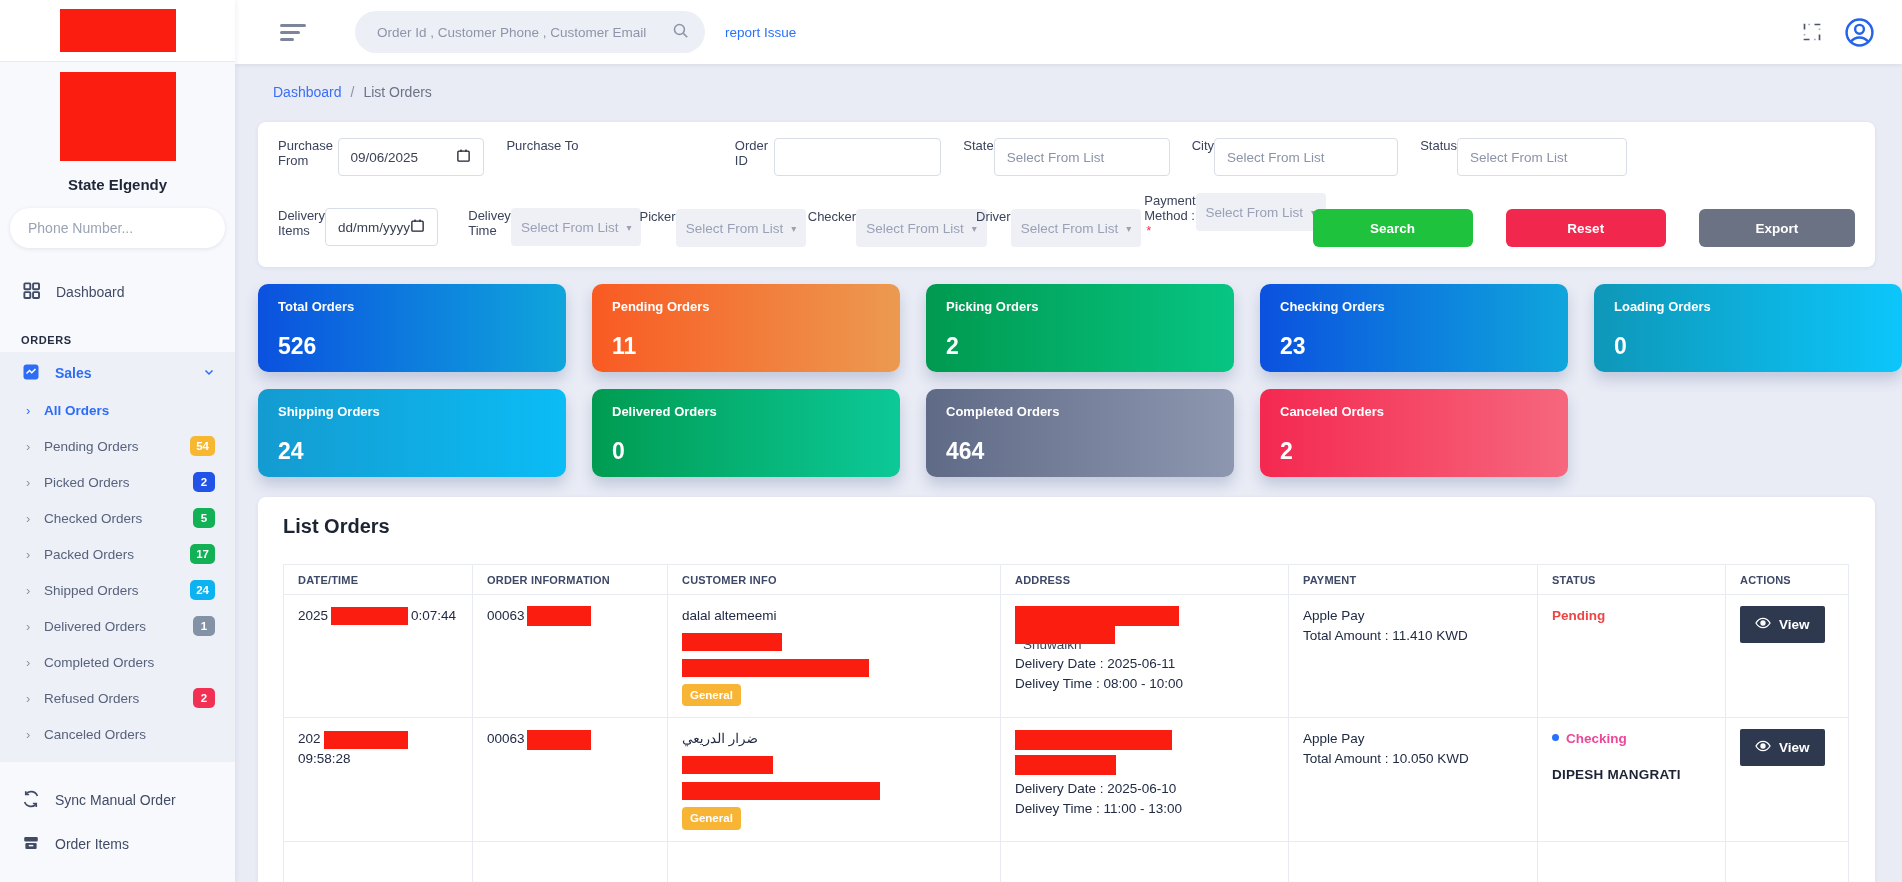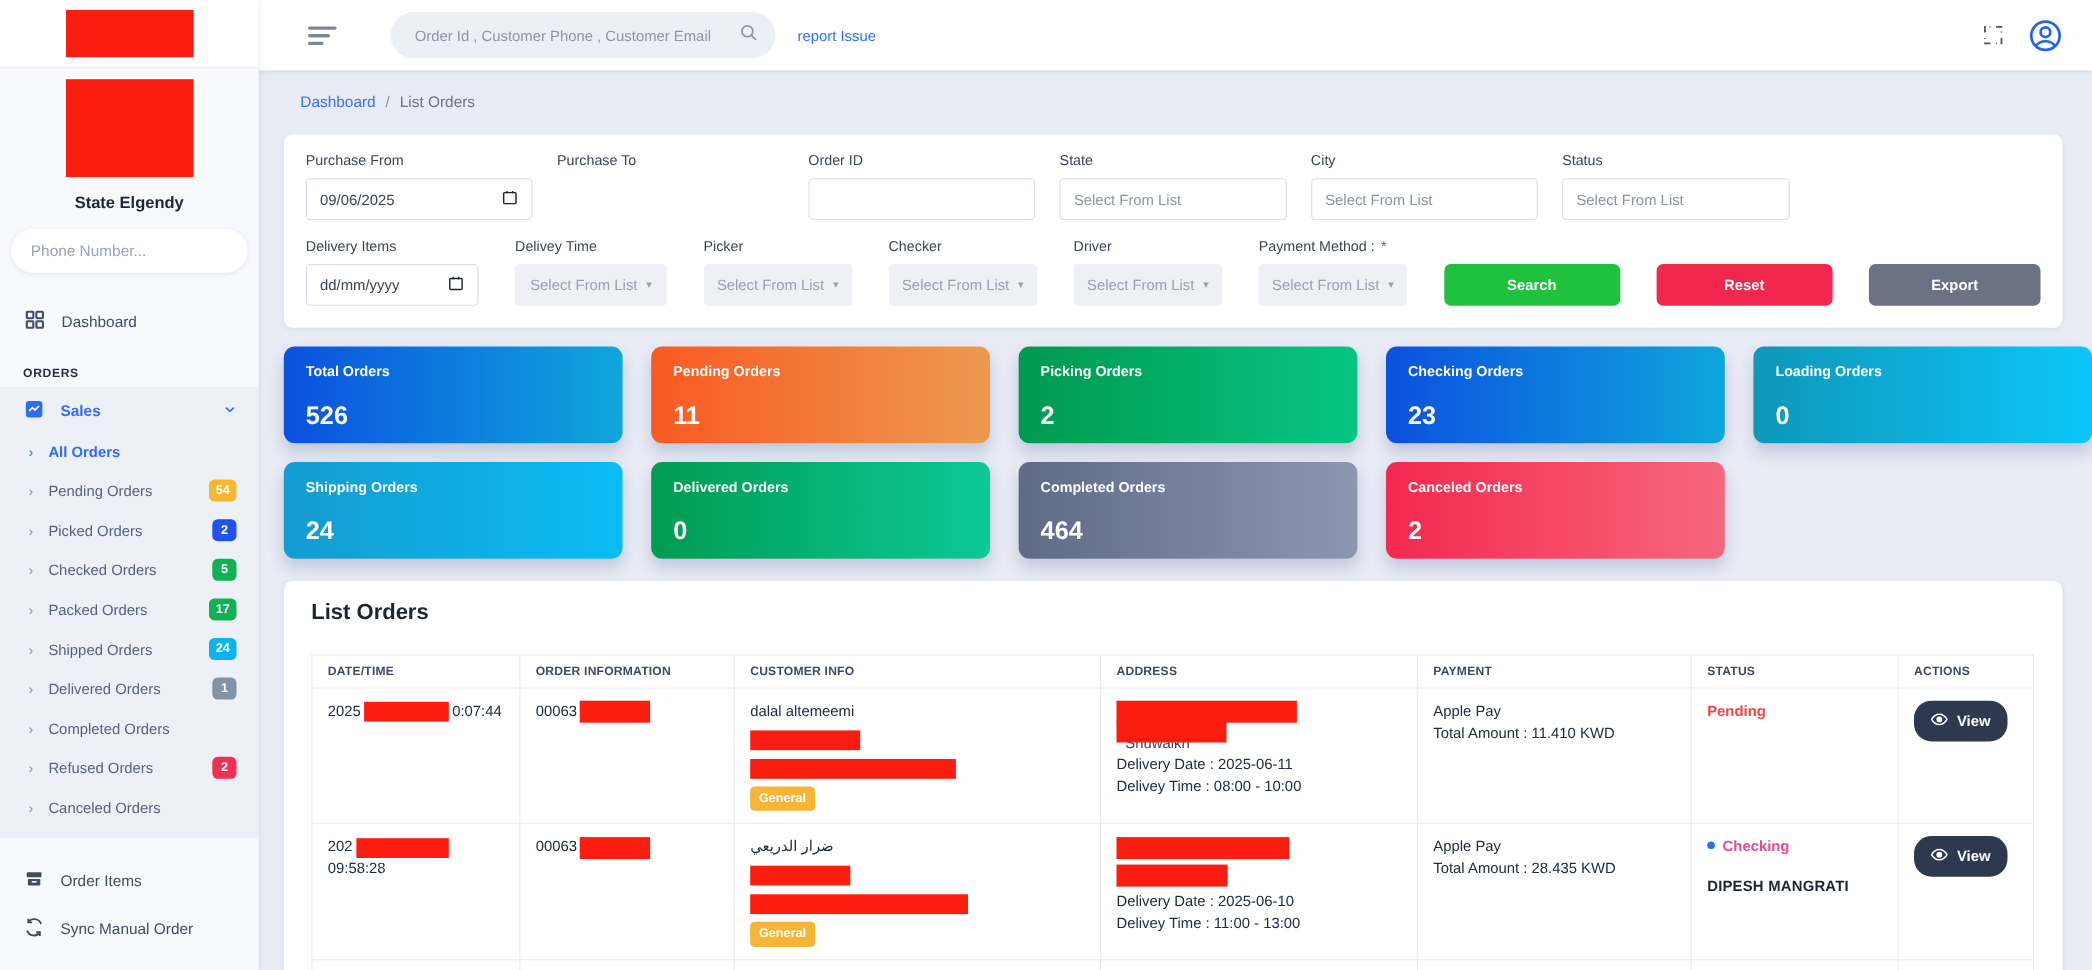--- a/index.html
+++ b/index.html
@@ -79,21 +79,21 @@
   .f-label .req { color:#f23054; margin-left:2px; }
   .f-input, .f-date, .f-fakeselect {
     height:38px; border:1px solid #d9dde8; border-radius:4px; background:#fff;
     font-size:13.5px; color:#3a4254; width:100%;
     display:flex; align-items:center; padding:0 12px;
   }
   input.f-input { outline:none; font-family:"Liberation Sans",sans-serif; }
   .f-date { justify-content:space-between; cursor:pointer; }
   .f-fakeselect { color:#8b93a7; }
   .f-row2 { margin-top:16px; display:flex; justify-content:space-between; align-items:flex-end; }
-  .f-col { display:flex; flex-direction:column; }
+  .f-col { display:flex; flex-direction:row; }
   .f-select {
     height:38px; border:none; border-radius:4px; background:#eef0f6; color:#9aa1b5;
     font-size:13.5px; display:flex; align-items:center; justify-content:center; gap:8px;
     padding:0 10px; cursor:pointer; white-space:nowrap;
   }
   .f-select .caret { font-size:10px; color:#9aa1b5; }
   .f-btn { height:38px; border:none; border-radius:6px; color:#fff; font-size:13.5px; font-weight:bold; cursor:pointer; font-family:"Liberation Sans",sans-serif; }
   .btn-search { background:#1fc23c; width:160px; }
   .btn-reset  { background:#f2274e; width:160px; }
   .btn-export { background:#6a7284; width:156px; }
@@ -125,21 +125,21 @@
   .cust-line { margin-top:6px; }
   .peek-wrap { position:relative; margin-top:2px; height:26px; }
   .peek-text { position:absolute; left:8px; bottom:0; font-size:13.5px; color:#3a4254; }
   .peek-cover { position:absolute; left:0; top:-4px; width:100px; height:20px; }
   .status-pending { color:#ef4444; font-weight:bold; }
   .status-checking { color:#ec4899; font-weight:bold; }
   .status-dot { display:inline-block; width:7px; height:7px; border-radius:50%; background:#2970ff; margin-right:7px; vertical-align:2px; }
   .status-extra { margin-top:16px; font-weight:bold; color:#1c2434; letter-spacing:.2px; }
   .view-btn {
     display:inline-flex; align-items:center; gap:8px; background:#2e3950; color:#fff;
-    border:none; border-radius:16px; height:37px; padding:0 15px; font-size:13.5px; font-weight:bold;
+    border:none; border-radius:2px; height:37px; padding:0 15px; font-size:13.5px; font-weight:bold;
     cursor:pointer; font-family:"Liberation Sans",sans-serif;
   }
   .arabic { direction:rtl; text-align:left; }
 </style>
 </head>
 <body>
 
 <aside class="sidebar">
   <div class="side-logo">
     <span class="redact logo-redact"></span>
@@ -227,38 +227,38 @@
       <div class="subitem">
         <span class="arrow">›</span>
         <span class="lbl">Canceled Orders</span>
 
       </div>
     </div>
 
     <div class="side-footer">
       <div class="nav-item">
         <span>
-          <svg width="18" height="18" viewBox="0 0 24 24" fill="#414b66">
-              <rect x="3" y="4" width="18" height="6" rx="1.5"></rect>
-              <rect x="4.5" y="12" width="15" height="8" rx="1.5"></rect>
-              <rect x="9" y="14.5" width="6" height="2" fill="#f8f9fd"></rect>
-            </svg>
-        </span>
-        <span>Order Items</span>
-      </div>
-      <div class="nav-item">
-        <span>
           <svg width="18" height="18" viewBox="0 0 24 24" fill="none" stroke="#414b66" stroke-width="2.2">
               <path d="M20.5 8A9 9 0 005 5.5"></path>
               <path d="M3.5 16A9 9 0 0019 18.5"></path>
               <path d="M5 1.5v4.5h4.5"></path>
               <path d="M19 22.5V18h-4.5"></path>
             </svg>
         </span>
         <span>Sync Manual Order</span>
+      </div>
+      <div class="nav-item">
+        <span>
+          <svg width="18" height="18" viewBox="0 0 24 24" fill="#414b66">
+              <rect x="3" y="4" width="18" height="6" rx="1.5"></rect>
+              <rect x="4.5" y="12" width="15" height="8" rx="1.5"></rect>
+              <rect x="9" y="14.5" width="6" height="2" fill="#f8f9fd"></rect>
+            </svg>
+        </span>
+        <span>Order Items</span>
       </div>
     </div>
   </nav>
 </aside>
 
 <div class="main">
 
   <header class="topbar">
     <div class="burger">
         <span></span>
@@ -508,21 +508,21 @@
             <span class="tag-general">General</span>
           </td>
           <td>
             <div><span class="redact" style="width:157px;height:20px"></span></div>
             <div style="margin-top:5px"><span class="redact" style="width:101px;height:20px"></span></div>
             <div style="margin-top:4px">Delivery Date : 2025-06-10</div>
             <div>Delivey Time : 11:00 - 13:00</div>
           </td>
           <td>
             <div>Apple Pay</div>
-            <div>Total Amount : 28.435 KWD</div>
+            <div>Total Amount : 10.050 KWD</div>
           </td>
           <td>
             <span class="status-dot"></span><span class="status-checking">Checking</span>
             <div class="status-extra">DIPESH MANGRATI</div>
           </td>
           <td>
             <button class="view-btn">
               <span><svg width="16" height="16" viewBox="0 0 24 24" fill="none" stroke="#fff" stroke-width="2">
                     <path d="M1.5 12S5.5 5 12 5s10.5 7 10.5 7-4 7-10.5 7S1.5 12 1.5 12z"></path>
                     <circle cx="12" cy="12" r="3" fill="#fff"></circle>

